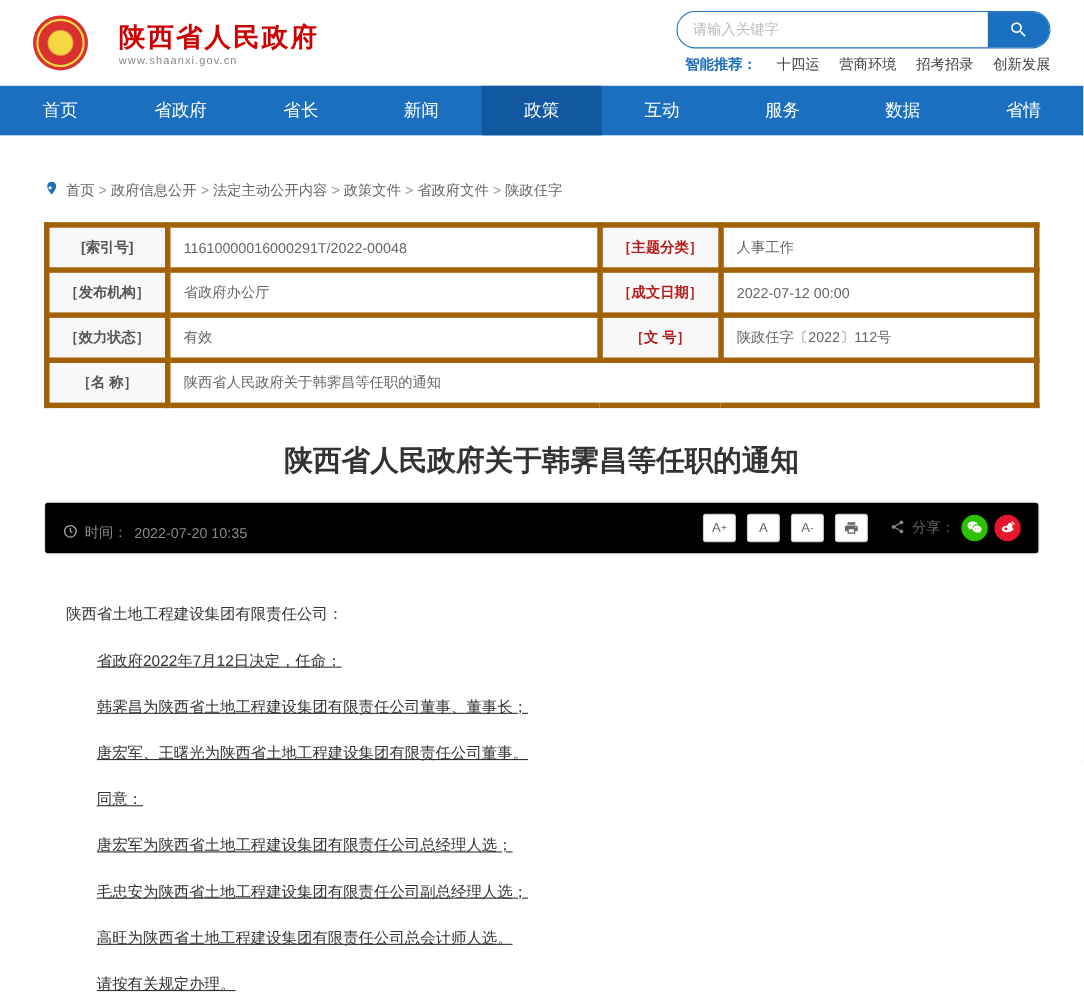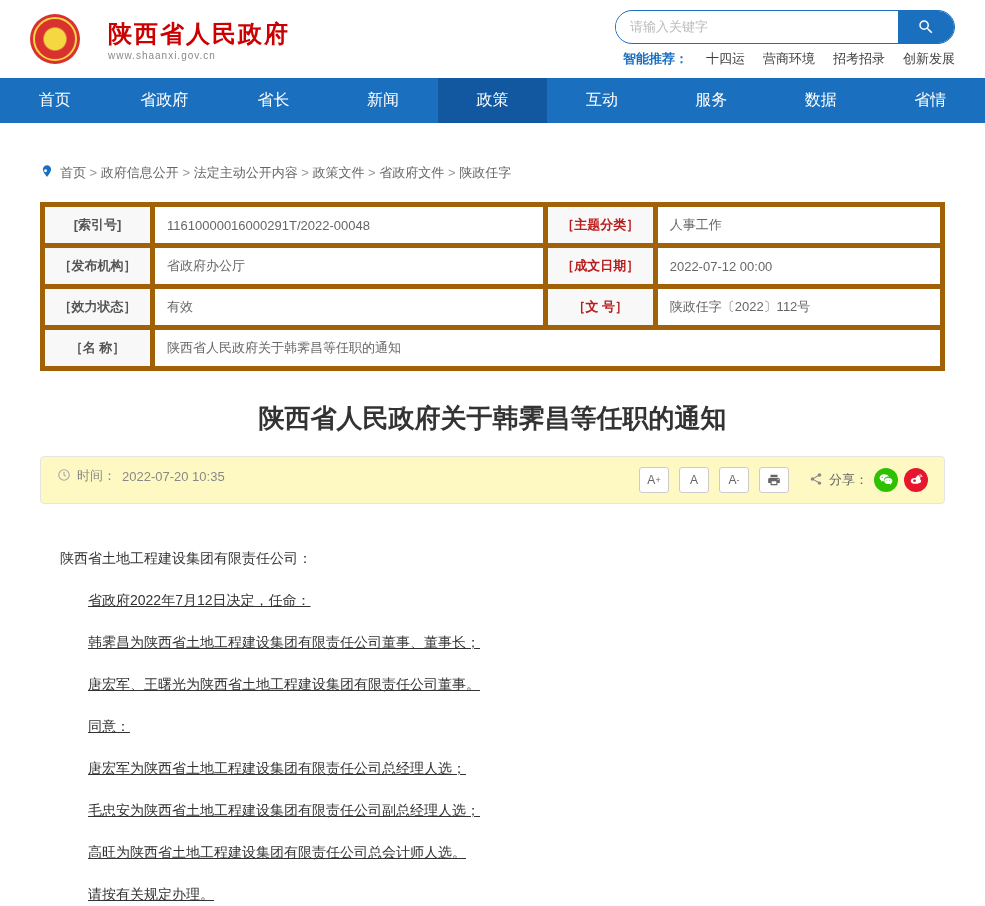--- a/index.html
+++ b/index.html
@@ -39,21 +39,21 @@
   
   .meta-table { width:100%; border-collapse:collapse; margin-bottom:30px; font-size:13px; }
   .meta-table td { border:5px solid #a16207; padding:9px 12px; }
   .meta-table .label { background:#f8f8f8; text-align:center; width:110px; font-weight:bold; color:#555; }
   .meta-table .label2 { background:#f8f8f8; text-align:center; width:110px; font-weight:bold; color:#b91c1c; }
   .meta-table .val { color:#666; }
   
   
   .article-title { text-align:center; font-size:26px; font-weight:bold; color:#333; margin:30px 0 20px; }
   
-  .toolbar { display:flex; align-items:flex-start; border:1px solid #e5e5e5; border-radius:4px; padding:10px 16px; margin-bottom:40px; font-size:13px; color:#888; background:#fef9c3; }
+  .toolbar { display:flex; align-items:flex-end; border:1px solid #e5e5e5; border-radius:4px; padding:10px 16px; margin-bottom:40px; font-size:13px; color:#888; background:#000000; }
   .toolbar .time-wrap { display:flex; align-items:center; gap:6px; }
   .toolbar .clock-icon svg { width:14px; height:14px; stroke:#aaa; fill:none; }
   .toolbar .right-tools { margin-left:auto; display:flex; align-items:center; gap:10px; }
   .font-btn { border:1px solid #ccc; background:#fff; width:30px; height:26px; font-size:12px; color:#666; cursor:pointer; display:flex; align-items:center; justify-content:center; border-radius:3px; }
   .font-btn sup,.font-btn sub { font-size:9px; }
   .print-btn { border:1px solid #ccc; background:#fff; width:30px; height:26px; cursor:pointer; display:flex; align-items:center; justify-content:center; border-radius:3px; }
   .print-btn svg { width:14px; height:14px; fill:#666; }
   .share-wrap { display:flex; align-items:center; gap:6px; margin-left:10px; }
   .share-icon svg { width:14px; height:14px; fill:#888; }
   .share-label { color:#666; }

